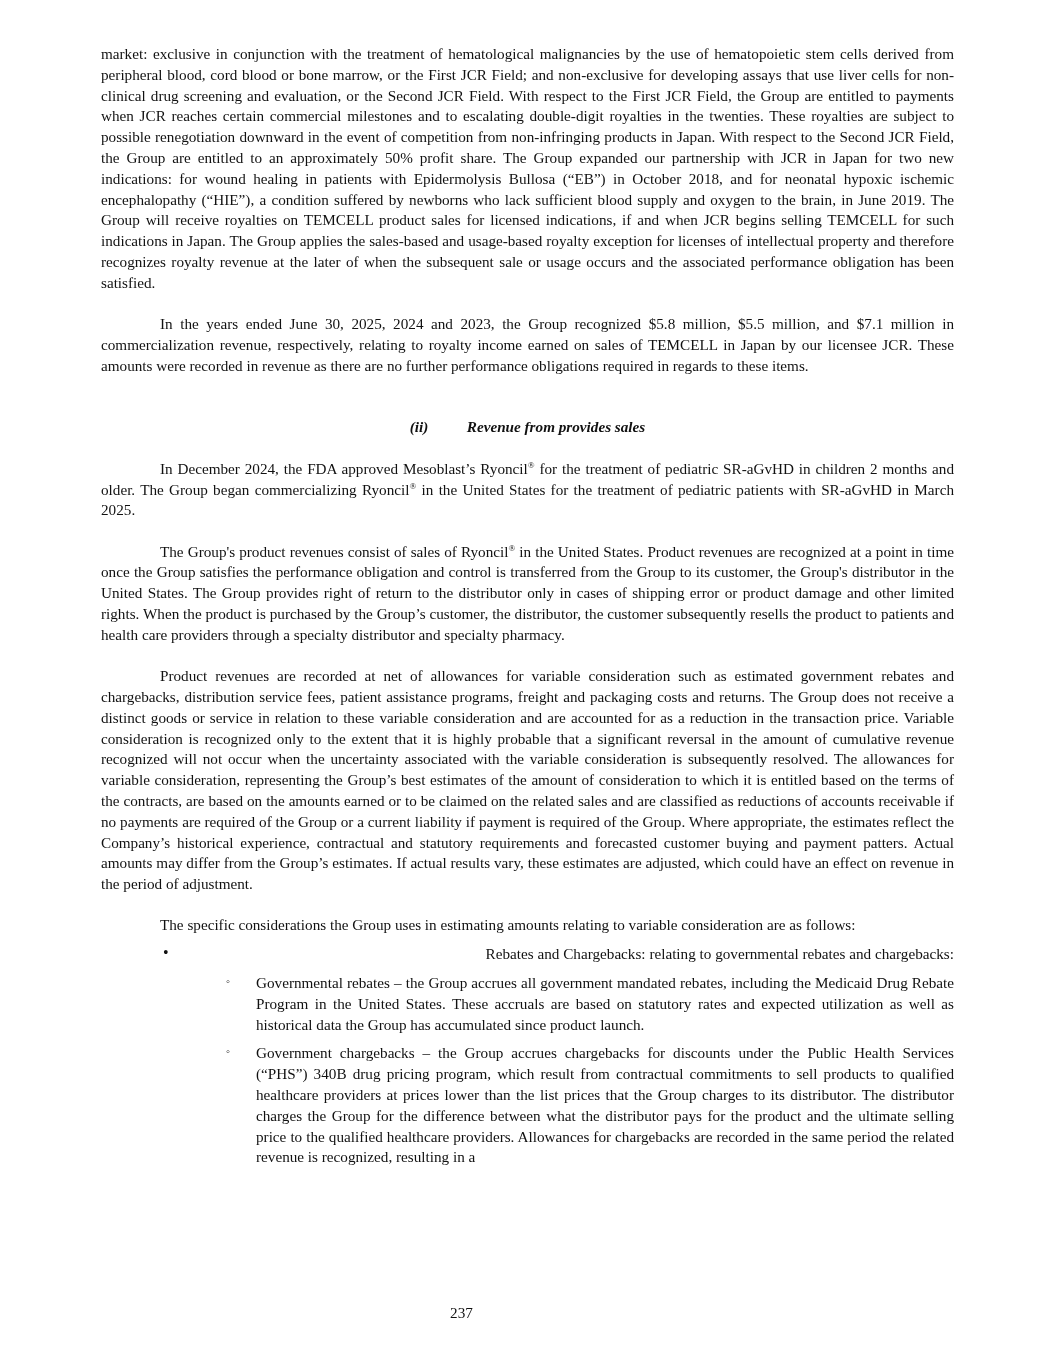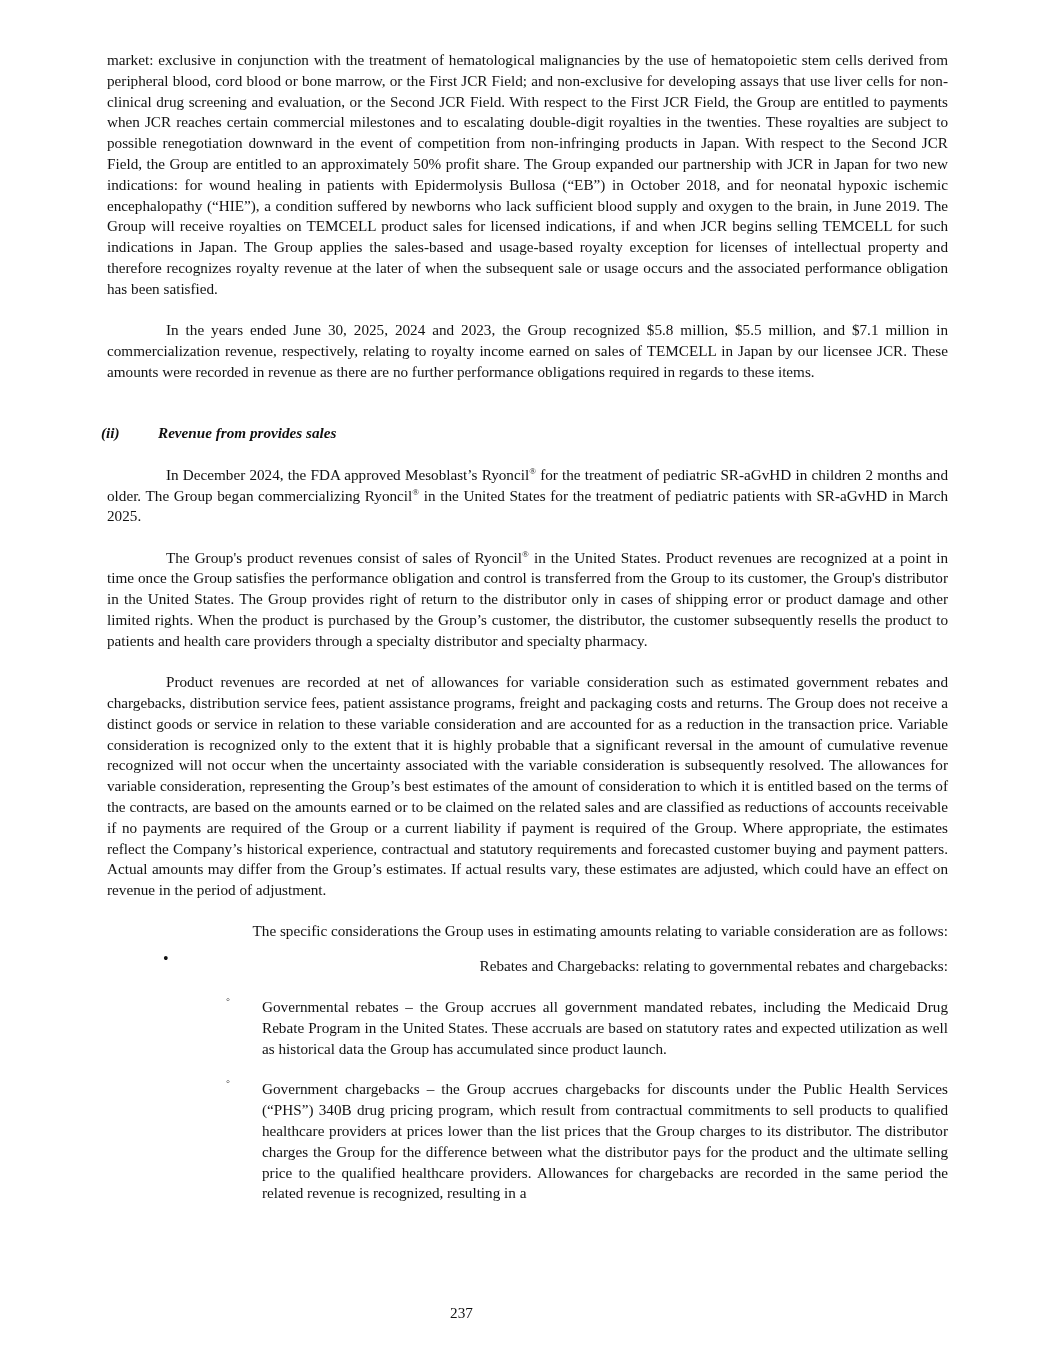--- a/index.html
+++ b/index.html
@@ -2,27 +2,27 @@
 <html><head>
 <meta charset="utf-8">
 <style>
   html, body { margin: 0; padding: 0; background: #ffffff; }
   body {
     width: 1055px; height: 1365px; position: relative; overflow: hidden;
     font-family: "Liberation Serif", "DejaVu Serif", serif;
     color: #111111;
   }
   .page { position: absolute; left: 101px; top: 44px; width: 853px; }
-  p { margin: 6px; font-size: 15.2px; line-height: 20.8px; text-align: justify; }
+  p { margin: 0; font-size: 15.2px; line-height: 20.8px; text-align: justify; }
   .indent { text-indent: 59px; }
   .gap1 { margin-top: 20.5px; }
   .gap2 { margin-top: 41px; }
-  .heading { font-style: italic; font-weight: bold; font-size: 15.2px; line-height: 20.8px; display: flex; }
+  .heading { font-style: italic; font-weight: bold; font-size: 15.2px; line-height: 20.8px; display: flex; justify-content: center; }
   .heading .num { width: 57px; }
-  .list-lead { padding-left: 59px; text-align: right; }
+  .list-lead { padding-left: 59px; text-align: left; }
   .bullet { display: flex; margin-top: 8px; }
   .bullet .mark { width: 30px; padding-left: 62px; flex-shrink: 0; }
   .bullet .txt { flex: 1; text-align: right; }
   .sub { display: flex; margin-top: 8px; }
   .sub .mark { width: 30px; padding-left: 125px; flex-shrink: 0; font-size: 11px; padding-top: 2px; }
   .sub .txt { flex: 1; }
   sup { font-size: 9px; line-height: 0; vertical-align: 6px; }
   .footer { position: absolute; top: 1304px; left: 0; width: 923px; text-align: center; font-size: 15.2px; }
 </style>
 </head>

